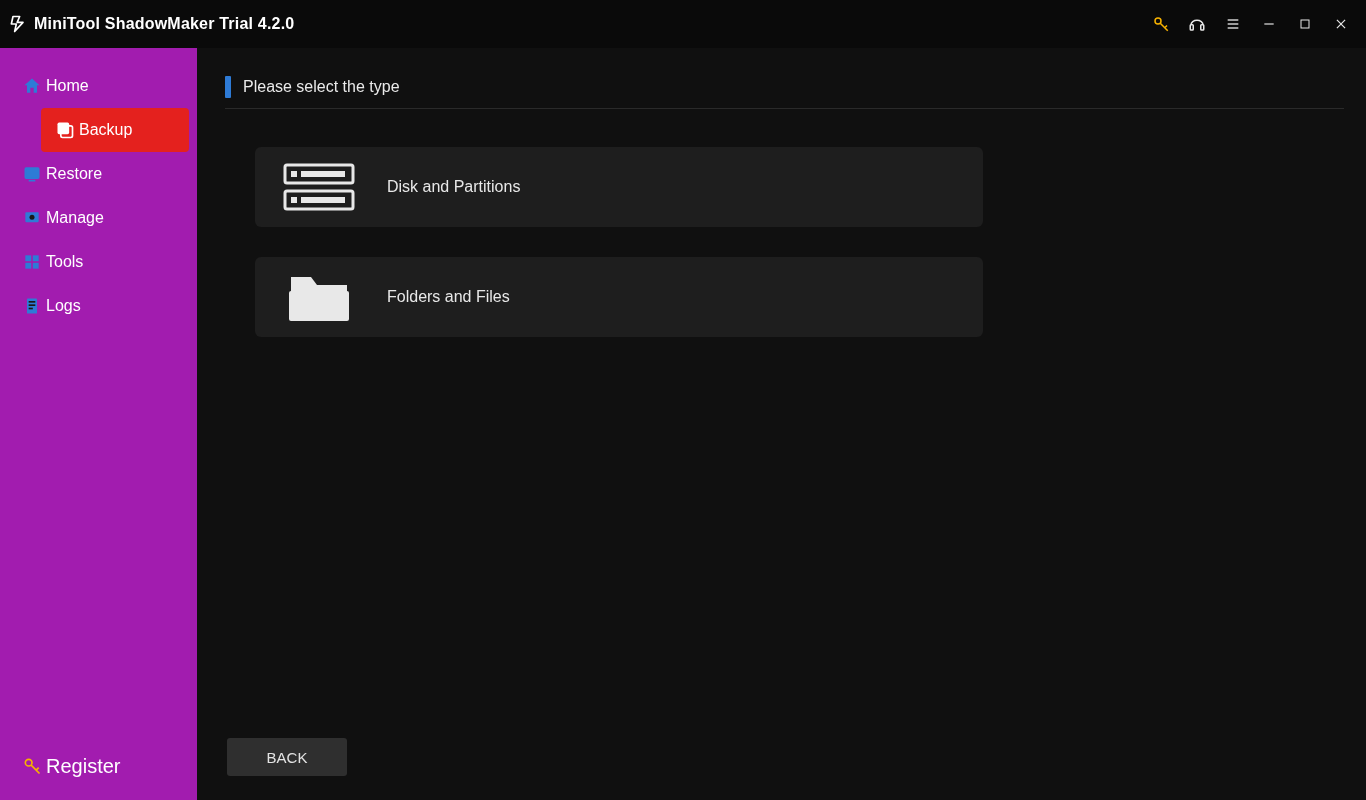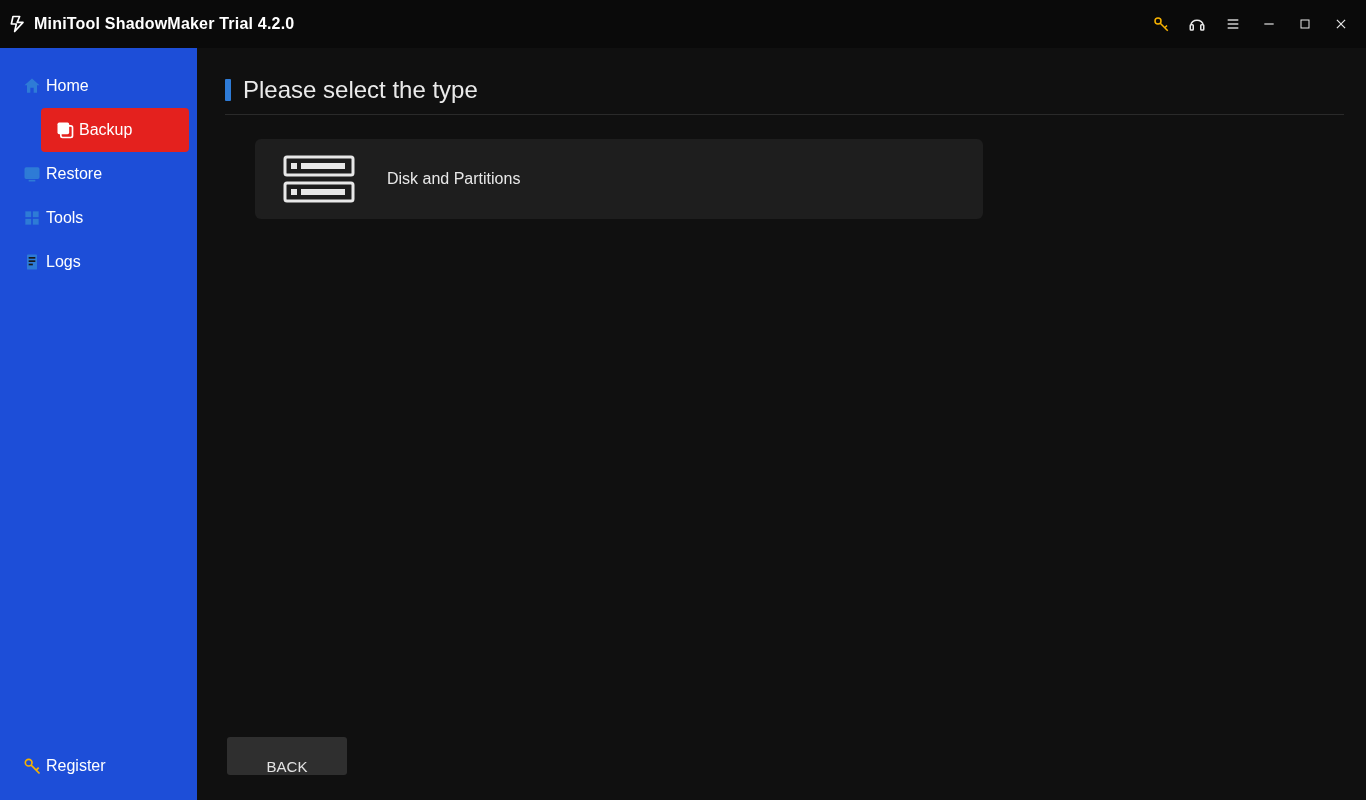--- a/index.html
+++ b/index.html
@@ -41,21 +41,21 @@
 
   
   .body {
     display: flex;
     height: calc(800px - 48px);
   }
 
   
   .sidebar {
     width: 197px;
-    background: #1d4ed8;
+    background: #a21caf;
     display: flex;
     flex-direction: column;
     padding: 16px 8px 12px 8px;
   }
   .nav { display: flex; flex-direction: column; gap: 0; }
   .nav-item {
     display: flex;
     align-items: center;
     height: 44px;
     padding: 0 10px;
@@ -71,21 +71,21 @@
   }
   .nav-item .label { }
   .nav-item.active {
     background: #e4211e;
     color: #ffffff;
     margin-left: 33px;
   }
   .nav-item.active .icon { color: #ffffff; }
 
   .sidebar .grow { flex: 1; }
-  .sidebar .bottom .nav-item { font-size: 16px; }
+  .sidebar .bottom .nav-item { font-size: 20px; }
   .register-item .icon { color: #f7b200; }
 
   
   .main {
     flex: 1;
     background: #101010;
     padding: 28px 16px 12px 28px;
     position: relative;
     display: flex;
     flex-direction: column;
@@ -95,26 +95,26 @@
     align-items: center;
     gap: 12px;
     border-bottom: 1px solid #2a2a2a;
     padding-bottom: 10px;
     margin-right: 6px;
   }
   .title-accent {
     width: 6px; height: 22px; background: #2e7bd6; border-radius: 1px;
   }
   .section-title {
-    font-size: 24px;
+    font-size: 16px;
     color: #eaeaea;
   }
 
   .cards {
-    margin-top: 24px;
+    margin-top: 38px;
     display: flex;
     flex-direction: column;
     gap: 30px;
     padding-left: 30px;
   }
   .card {
     width: 728px;
     height: 80px;
     background: #1e1e1e;
     border-radius: 6px;
@@ -132,21 +132,21 @@
     font-size: 16px;
     color: #e8e8e8;
   }
 
   .back-wrap {
     margin-top: auto;
     padding: 0 0 12px 2px;
   }
   .back-btn {
     display: inline-flex;
-    align-items: flex-end;
+    align-items: center;
     justify-content: center;
     width: 120px;
     height: 38px;
     background: #2f2f2f;
     color: #e3e3e3;
     font-size: 15px;
     border-radius: 3px;
     cursor: pointer;
   }
 
@@ -230,20 +230,29 @@
       <div class="nav-item">
         <span class="icon">
           <svg width="20" height="20" viewBox="0 0 24 24" fill="none" stroke="#2e7bd6" stroke-width="2">
             <rect x="4" y="5" width="16" height="12" rx="1" fill="#2e7bd6"></rect>
             <line x1="8" y1="20" x2="16" y2="20"></line>
           </svg>
         </span>
         <span class="label">Restore</span>
       </div>
 
+      <div class="nav-item">
+        <span class="icon">
+          <svg width="20" height="20" viewBox="0 0 24 24" fill="#2e7bd6">
+            <rect x="4" y="5" width="16" height="12" rx="1"></rect>
+            <circle cx="12" cy="11" r="3" fill="#181818"></circle>
+          </svg>
+        </span>
+        <span class="label">Manage</span>
+      </div>
 
       <div class="nav-item">
         <span class="icon">
           <svg width="20" height="20" viewBox="0 0 24 24" fill="#2e7bd6">
             <rect x="4" y="4" width="7" height="7"></rect>
             <rect x="13" y="4" width="7" height="7"></rect>
             <rect x="4" y="13" width="7" height="7"></rect>
             <rect x="13" y="13" width="7" height="7"></rect>
           </svg>
         </span>
@@ -292,20 +301,29 @@
             <rect x="8" y="12" width="6" height="6" fill="#e8e8e8"></rect>
             <rect x="18" y="12" width="44" height="6" fill="#e8e8e8"></rect>
             <rect x="2" y="32" width="68" height="18" rx="2" fill="none" stroke="#e8e8e8" stroke-width="3"></rect>
             <rect x="8" y="38" width="6" height="6" fill="#e8e8e8"></rect>
             <rect x="18" y="38" width="44" height="6" fill="#e8e8e8"></rect>
           </svg>
         </span>
         <span class="card-label">Disk and Partitions</span>
       </div>
 
+      <div class="card">
+        <span class="card-icon">
+          <svg width="72" height="60" viewBox="0 0 72 60">
+            <path d="M8 10 L28 10 L34 18 L64 18 L64 24 L8 24 Z" fill="#e8e8e8"></path>
+            <rect x="6" y="24" width="60" height="30" rx="2" fill="#e8e8e8"></rect>
+          </svg>
+        </span>
+        <span class="card-label">Folders and Files</span>
+      </div>
     </div>
 
     <div class="back-wrap">
       <div class="back-btn">
         <span>BACK</span>
       </div>
     </div>
   </div>
 </div>
 

